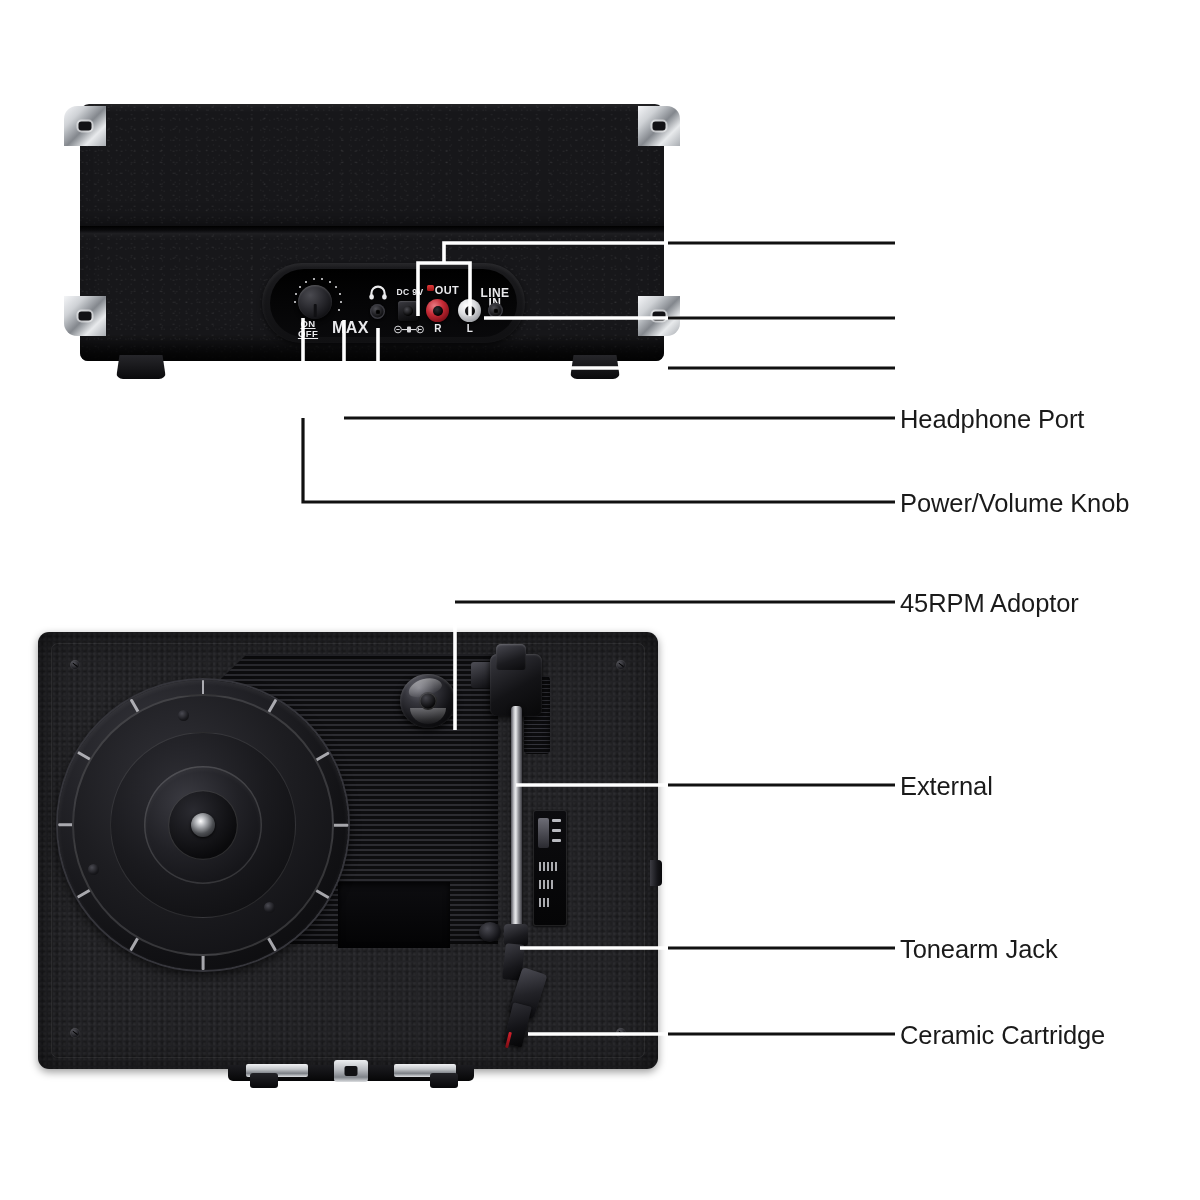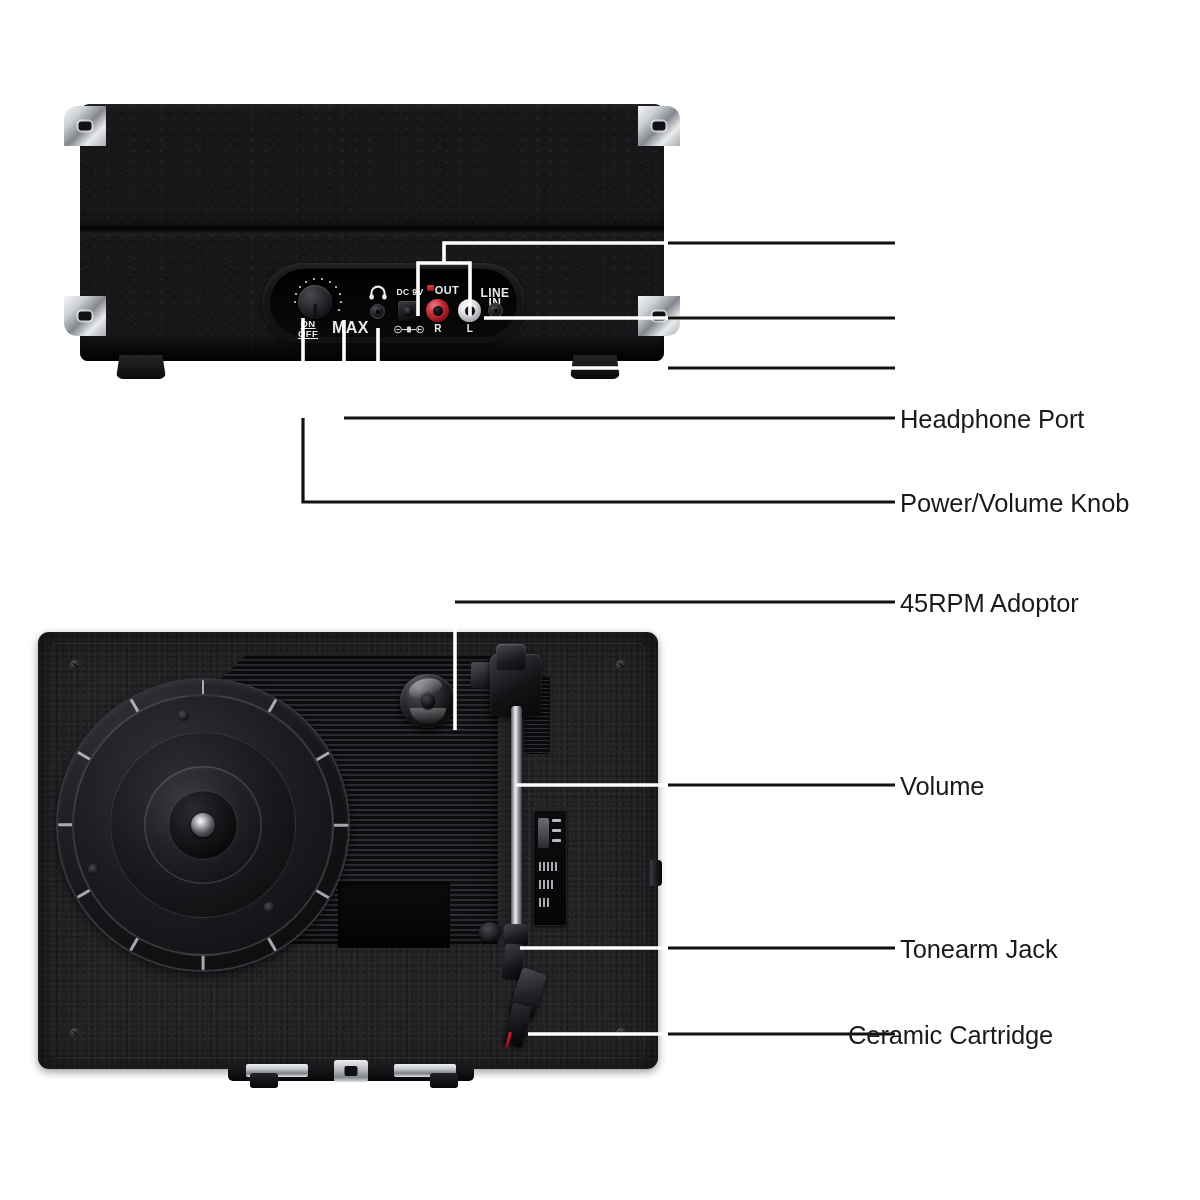--- a/index.html
+++ b/index.html
@@ -599,19 +599,19 @@
 
 
 
 
   <div class="label" style="left:900px; top:404px;">Headphone Port</div>
 
   <div class="label" style="left:900px; top:488px;">Power/Volume Knob</div>
 
   <div class="label" style="left:900px; top:588px;">45RPM Adoptor</div>
 
-  <div class="label" style="left:900px; top:771px;">Volume</div>
+  <div class="label" style="left:900px; top:771px;">External</div>
 
   <div class="label" style="left:900px; top:934px;">Tonearm Jack</div>
 
-  <div class="label" style="left:848px; top:1020px;text-align:right;">Ceramic Cartridge</div>
+  <div class="label" style="left:900px; top:1020px;text-align:right;">Ceramic Cartridge</div>
 
 </div>
 
 </body></html>

